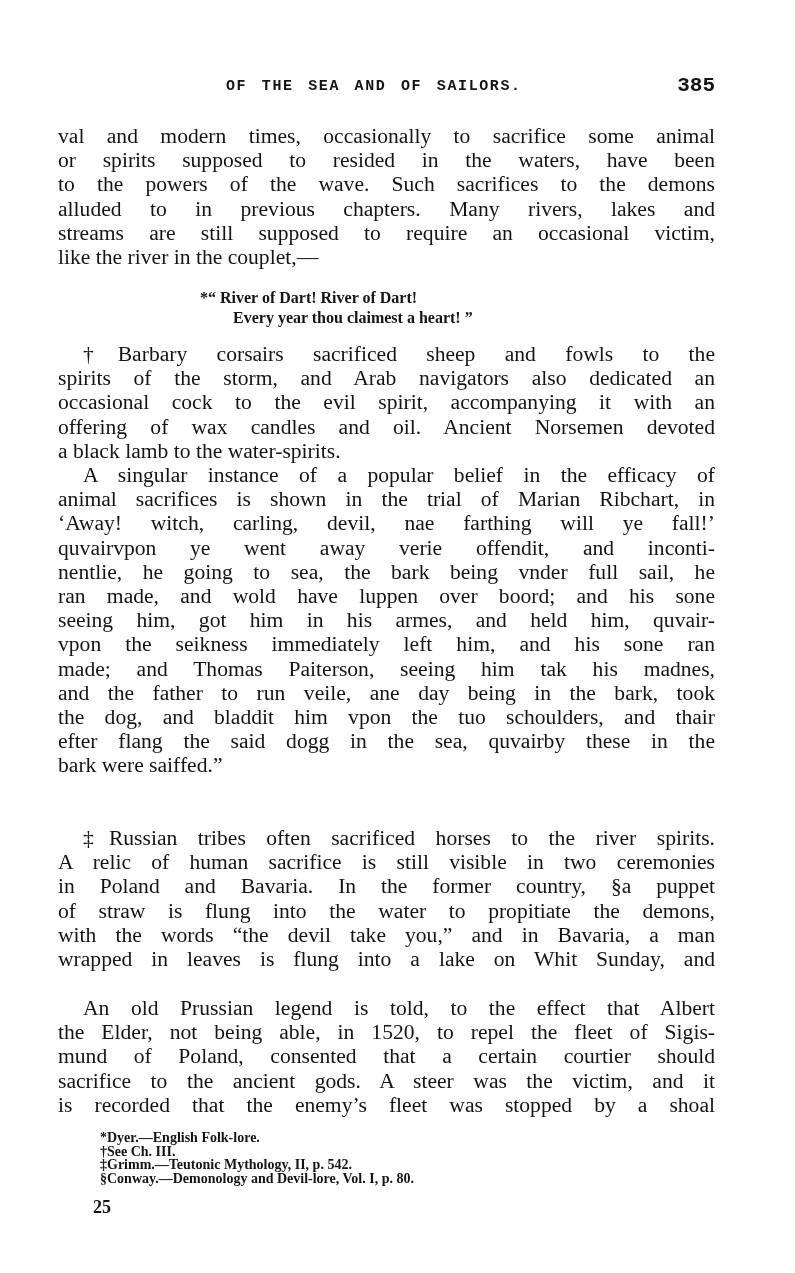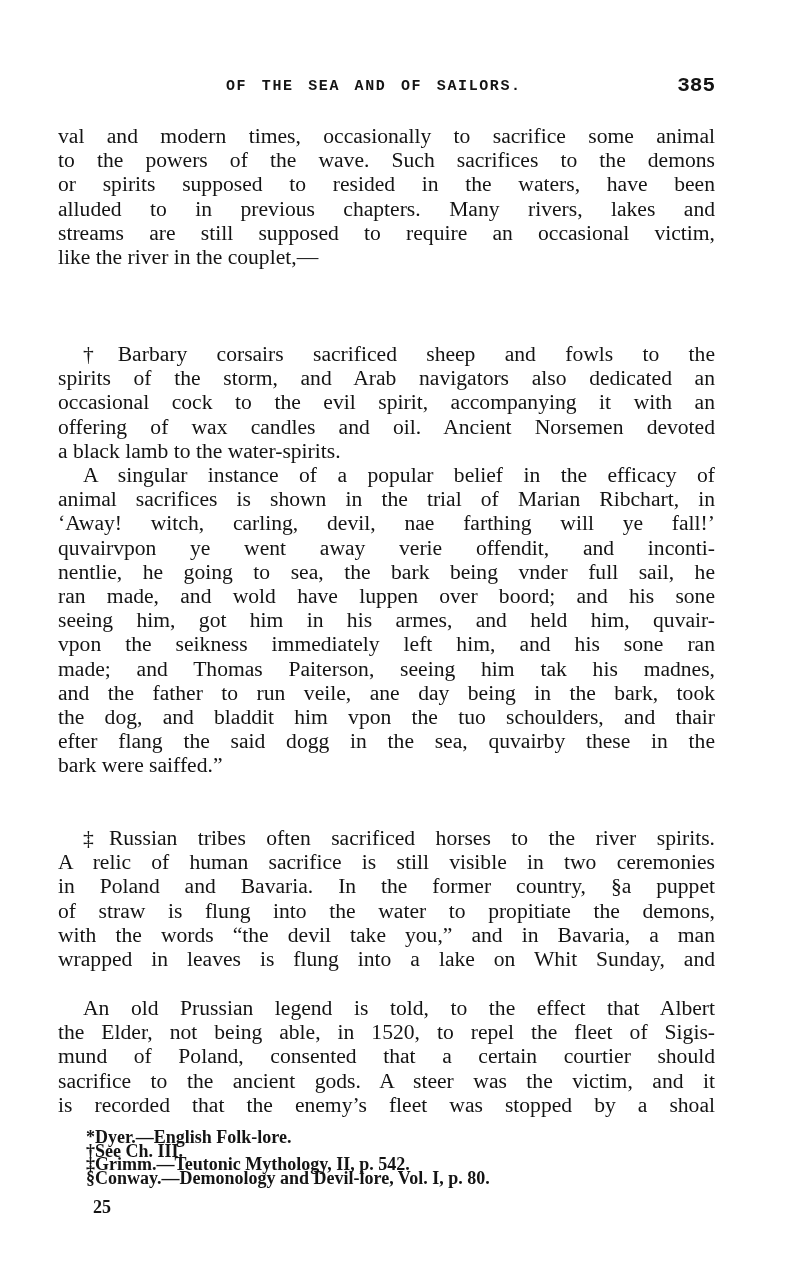--- a/index.html
+++ b/index.html
@@ -21,48 +21,52 @@
   }
   .line { display: block; text-align: justify; text-align-last: justify; white-space: nowrap; height: 24.2px; }
   .line.last { text-align-last: left; }
   .line.indent { padding-left: 25px; }
   .couplet {
     position: absolute; left: 200px; top: 288px;
     font-family: "Liberation Serif", serif; font-weight: bold; font-size: 16px; line-height: 20px;
   }
   .couplet .l2 { padding-left: 33px; }
   .footnotes {
-    position: absolute; left: 86px; top: 1131px;
-    font-family: "Liberation Serif", serif; font-weight: bold; font-size: 18px; line-height: 13.6px;
+    position: absolute; left: 100px; top: 1131px;
+    font-family: "Liberation Serif", serif; font-weight: bold; font-size: 14px; line-height: 13.6px;
   }
   .footnotes div { white-space: nowrap; }
   .signature {
     position: absolute; left: 93px; top: 1197px;
     font-family: "Liberation Serif", serif; font-weight: bold; font-size: 18px; text-align: right;
   }
 </style>
 </head>
 <body>
 
 <div class="page">
 
   <div class="running-head">
     <span class="head-title">OF THE SEA AND OF SAILORS.</span>
     <span class="head-page">385</span>
   </div>
 
   <div class="body-text" style="top:124px;">
     <span class="line">val and modern times, occasionally to sacrifice some animal</span>
+    <span class="line">or spirits supposed to resided in the waters, have been</span>
     <span class="line">to the powers of the wave.  Such sacrifices to the demons</span>
-    <span class="line">or spirits supposed to resided in the waters, have been</span>
     <span class="line">alluded to in previous chapters.  Many rivers, lakes and</span>
     <span class="line">streams are still supposed to require an occasional victim,</span>
     <span class="line last">like the river in the couplet,—</span>
   </div>
 
+  <div class="couplet">
+    <div>*“ River of Dart!  River of Dart!</div>
+    <div class="l2">Every year thou claimest a heart! ”</div>
+  </div>
 
   <div class="body-text" style="top:342px;">
     <span class="line indent">†Barbary corsairs sacrificed sheep and fowls to the</span>
     <span class="line">spirits of the storm, and Arab navigators also dedicated an</span>
     <span class="line">occasional cock to the evil spirit, accompanying it with an</span>
     <span class="line">offering of wax candles and oil.  Ancient Norsemen devoted</span>
     <span class="line last">a black lamb to the water-spirits.</span>
   </div>
 
   <div class="body-text" style="top:463px;">

